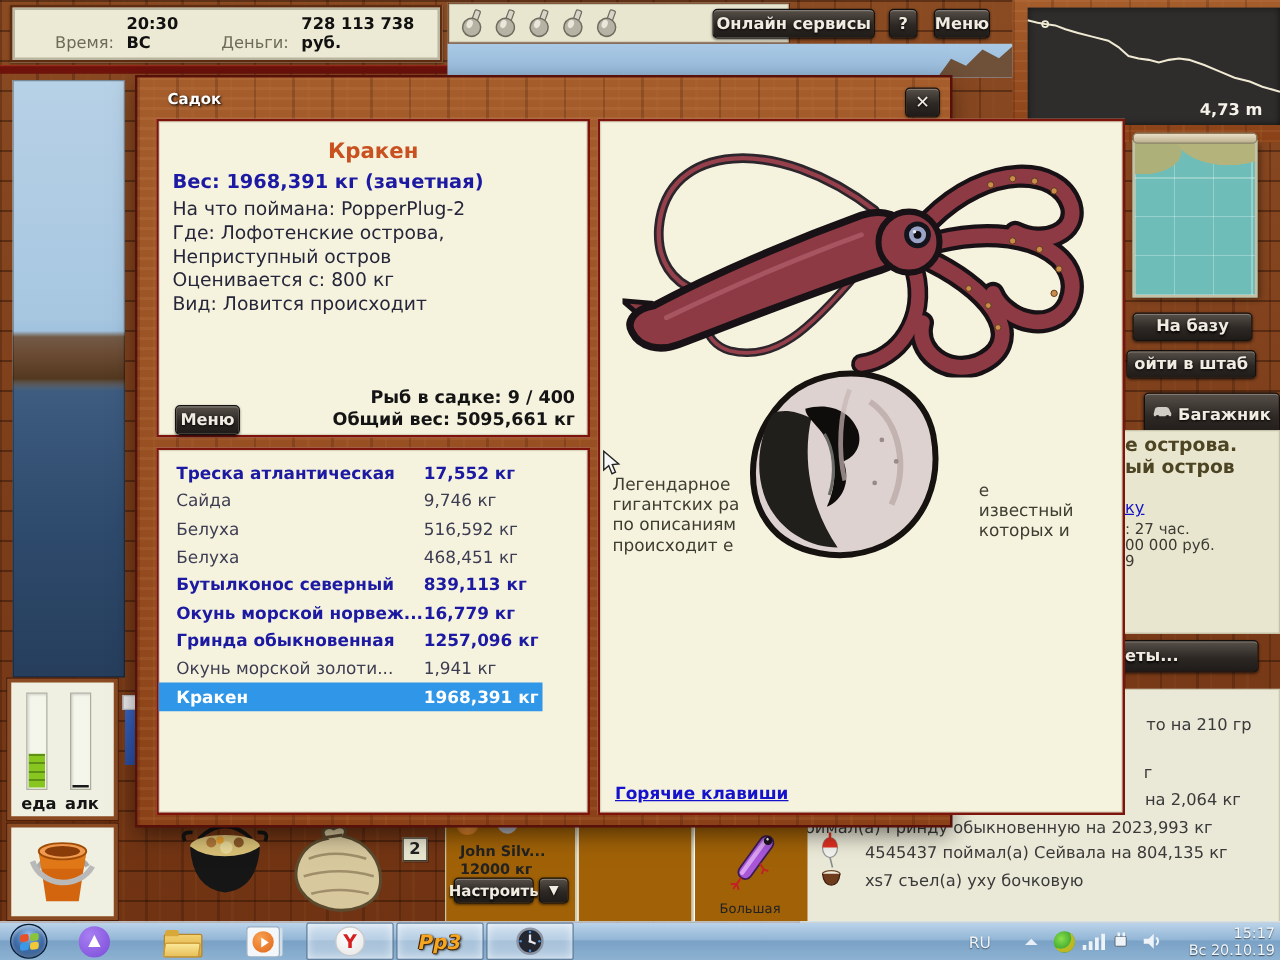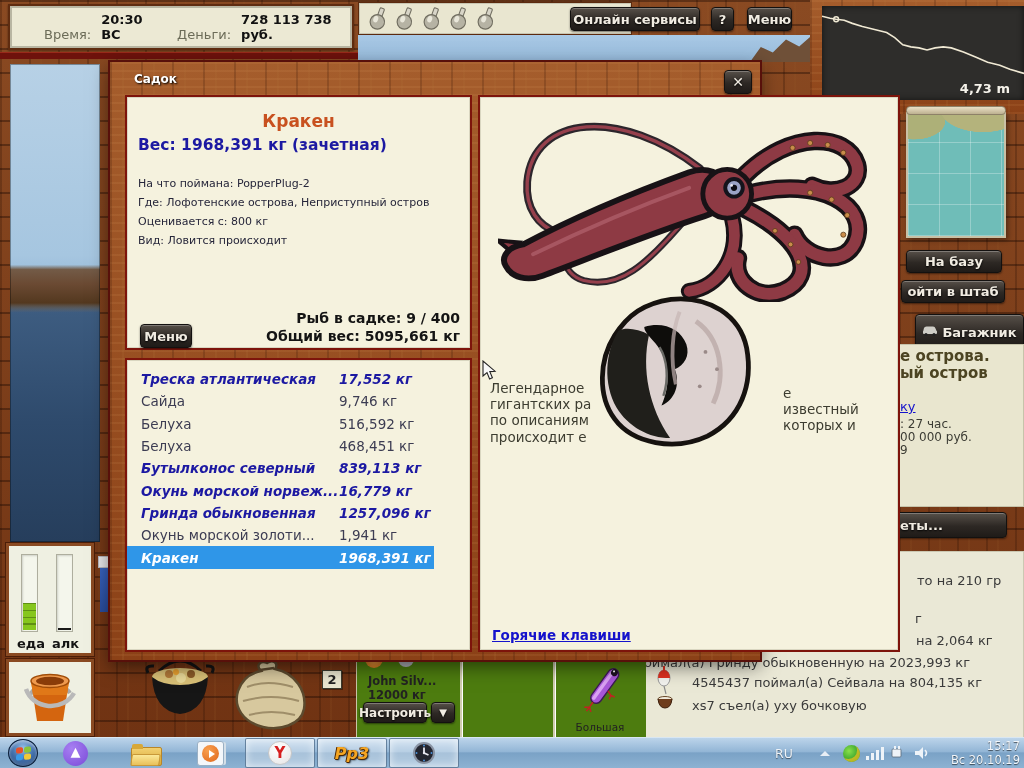--- a/index.html
+++ b/index.html
@@ -91,27 +91,27 @@
   .dialog-title{position:absolute;left:24px;top:10px;color:#fff;font-size:12px;font-weight:bold;
     text-shadow:1px 1px 2px #000;}
   .btn-close{position:absolute;right:8px;top:8px;width:28px;height:24px;font-size:14px;}
   .panel{position:absolute;background:#f5f2de;border:2px solid #7d140b;
     box-shadow:inset 0 0 0 1px #d9d6c0;}
   .panel-info{left:15px;top:33px;width:347px;height:255px;}
   .panel-list{left:15px;top:296px;width:347px;height:294px;padding-top:8px;}
   .panel-view{left:368px;top:33px;width:422px;height:557px;}
   .fish-title{margin-top:14px;text-align:center;font-size:17px;font-weight:bold;color:#c8511f;}
   .fish-weight-line{margin:5px 0 0 11px;font-size:15.5px;font-weight:bold;color:#1c19a2;}
-  .fish-details{margin:20px 0 0 11px;font-size:11px;color:#26263a;line-height:19px;width:320px;}
+  .fish-details{margin:4px 0 0 11px;font-size:15px;color:#26263a;line-height:19px;width:320px;}
   .btn-menu-dlg{position:absolute;left:13px;top:227px;width:52px;height:24px;}
   .cage-totals{position:absolute;right:10px;top:212px;text-align:right;font-size:14px;font-weight:bold;color:#141414;line-height:18px;}
   .fish-row{display:flex;height:22.3px;align-items:center;padding-left:14px;width:307px;
     font-size:13.5px;color:#3c3c52;}
   .fish-row .fn{display:inline-block;width:198px;overflow:hidden;white-space:nowrap;}
-  .fish-row.b{font-weight:bold;color:#1c19a2;font-style:italic;}
+  .fish-row.b{font-weight:bold;color:#1c19a2;}
   .fish-row.sel{background:#2f96e8;color:#fff;}
   .squid-svg{position:absolute;left:18px;top:5px;width:394px;height:200px;}
   .beak-svg{position:absolute;left:103px;top:196px;width:178px;height:158px;}
   .desc-col{position:absolute;font-size:13.5px;color:#3c3c30;line-height:16.2px;}
   .desc-left{left:10px;top:283px;}
   .desc-right{left:303px;top:288px;}
   .hotkeys{position:absolute;left:12px;bottom:7px;font-size:13.5px;font-weight:bold;
     color:#1412cc;text-decoration:underline;cursor:pointer;}
   .cursor{left:482px;top:360px;width:15px;height:21px;z-index:60;}
   
@@ -125,21 +125,21 @@
   .gauge-fill-alc{position:absolute;left:1px;right:1px;bottom:1px;height:2px;background:#1a1a1a;}
   .gauge-label{position:absolute;bottom:2px;font-size:13px;font-weight:bold;color:#141414;}
   .gl-food{left:8px;} .gl-alc{left:43px;}
   .bucket-panel{left:6px;top:659px;width:88px;height:77px;background:#eff0e2;
     border:3px solid #8a4a22;outline:1px solid #4c1e08;display:flex;align-items:center;justify-content:center;}
   .pot-item{left:143px;top:657px;width:74px;height:64px;}
   .sack-item{left:227px;top:657px;width:88px;height:74px;}
   .badge-2{left:322px;top:670px;width:20px;height:19px;background:#e9e6d0;border:1px solid #3a3a2e;
     box-shadow:1px 1px 0 rgba(0,0,0,0.35);font-size:13px;font-weight:bold;color:#222;
     display:flex;align-items:center;justify-content:center;}
-  .inv-bar{left:356px;top:659px;width:290px;height:78px;background:#4d7c0f;
+  .inv-bar{left:356px;top:659px;width:290px;height:78px;background:#a16207;
     box-shadow:inset 1px 0 0 #c8c4a8;}
   .slot-div{position:absolute;top:0;bottom:0;width:2px;background:#d0ccb0;box-shadow:1px 0 0 #fff;}
   .sd1{left:104px;} .sd2{left:197px;}
   .rod-name{position:absolute;left:12px;top:15px;font-size:11.5px;font-weight:bold;color:#222;}
   .rod-weight{position:absolute;left:12px;top:29px;font-size:11.5px;font-weight:bold;color:#222;}
   .btn-configure{position:absolute;left:7px;top:43px;width:64px;height:21px;font-size:12px;}
   .btn-dd{position:absolute;left:75px;top:43px;width:24px;height:21px;font-size:10px;}
   .orange-bit{position:absolute;left:9px;top:0;width:18px;height:9px;border-radius:0 0 9px 9px;
     background:radial-gradient(circle at 50% 0,#f2a24a,#c86a10);}
   .gray-bit{position:absolute;left:42px;top:0;width:16px;height:8px;border-radius:0 0 8px 8px;background:#aeb0b8;}

